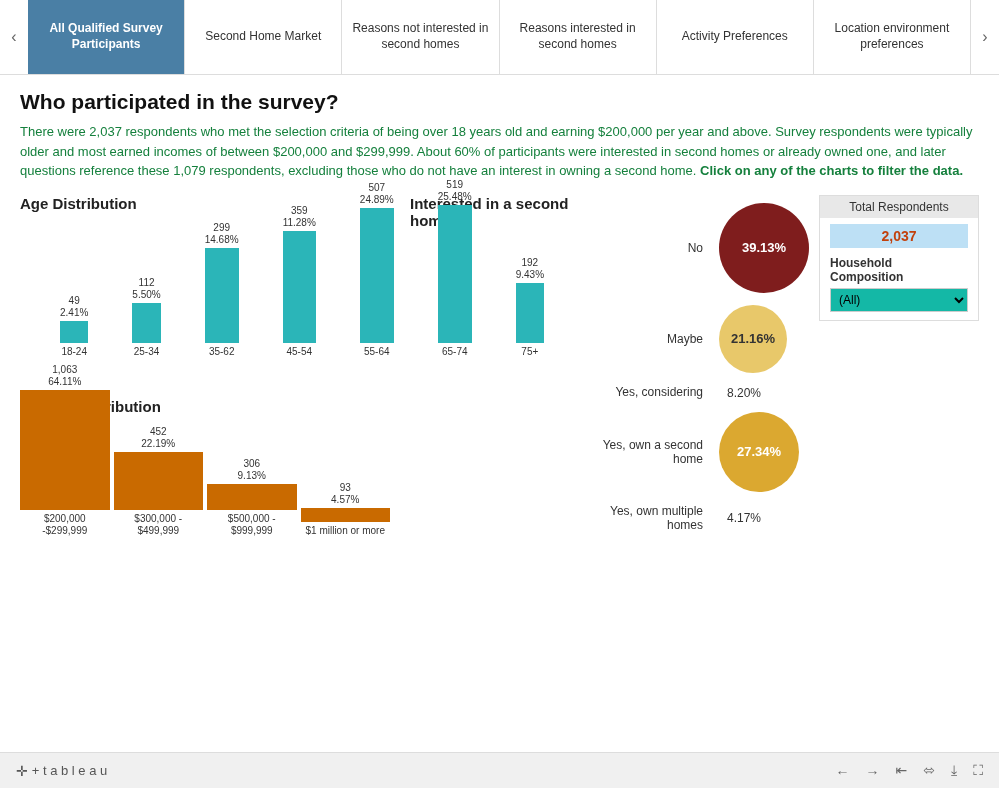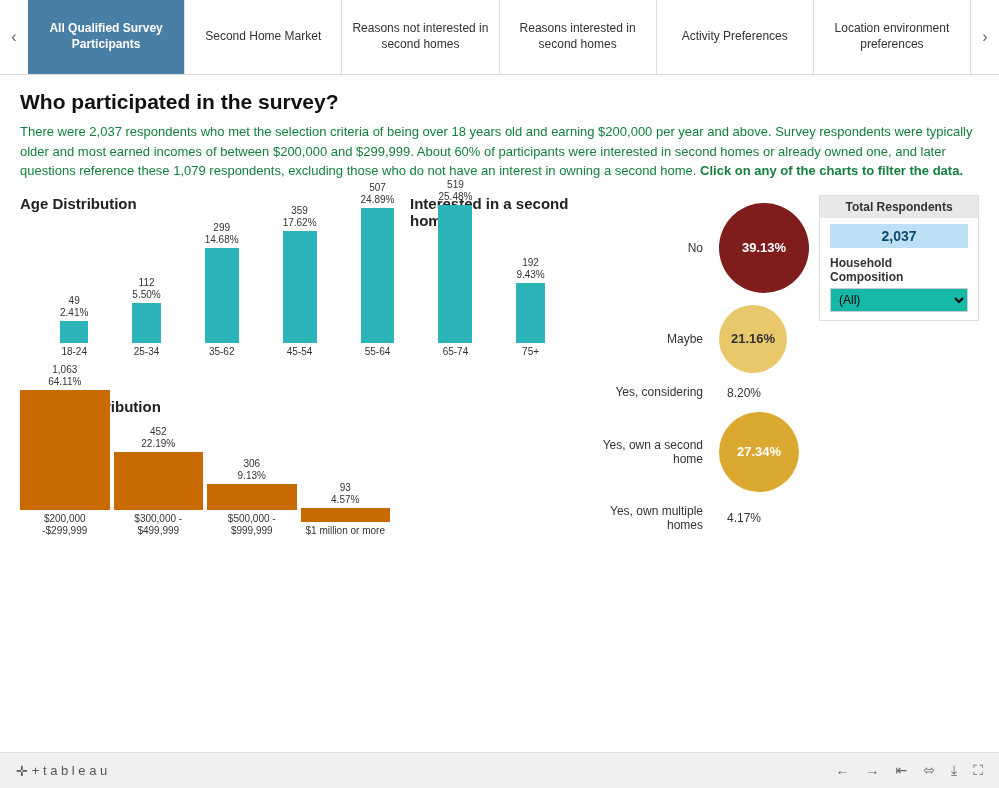--- a/index.html
+++ b/index.html
@@ -48,22 +48,22 @@
     .bar-orange { background: #c96a00; }
 
     
     .bubble-section { display: flex; flex-direction: column; gap: 12px; margin-top: 8px; }
     .bubble-row { display: flex; align-items: center; gap: 16px; }
     .bubble-label { width: 120px; font-size: 12px; color: #333; text-align: right; flex-shrink: 0; }
     .bubble { border-radius: 50%; display: flex; align-items: center; justify-content: center; color: #fff; font-size: 13px; font-weight: bold; flex-shrink: 0; }
 
     
     .total-box { background: #fff; border: 1px solid #ddd; padding: 8px 10px; }
-    .total-title { font-size: 12px; font-weight: bold; color: #333; text-align: center; background: #e8e8e8; padding: 4px 6px; margin: -8px -10px 6px -10px; }
-    .total-value { background: #bde0f5; text-align: center; font-size: 14px; font-weight: bold; color: #0c4a6e; padding: 4px 6px; margin-bottom: 8px; }
+    .total-title { font-size: 12px; font-weight: normal; color: #333; text-align: center; background: #e8e8e8; padding: 4px 6px; margin: -8px -10px 6px -10px; }
+    .total-value { background: #bde0f5; text-align: center; font-size: 14px; font-weight: bold; color: #c2410c; padding: 4px 6px; margin-bottom: 8px; }
     .filter-label { font-size: 12px; font-weight: bold; color: #333; margin-bottom: 4px; }
     .filter-select { width: 100%; border: 1px solid #ccc; padding: 3px 4px; font-size: 12px; background: #14b8a6; cursor: pointer; }
 
     
     .bottom-bar { height: 36px; background: #f0f0f0; border-top: 1px solid #ddd; display: flex; align-items: center; justify-content: space-between; padding: 0 16px; }
     .tableau-logo { font-size: 13px; color: #555; display: flex; align-items: center; gap: 4px; }
     .bottom-icons { display: flex; gap: 16px; color: #666; font-size: 16px; }
     .bottom-icons span { cursor: pointer; }
 
     
@@ -112,21 +112,21 @@
             <div class="bar-label-bottom">25-34</div>
           </div>
 
           <div class="bar-group">
             <div class="bar-label-top"><span>299</span><br><span>14.68%</span></div>
             <div class="bar bar-teal" style="height:95px;"></div>
             <div class="bar-label-bottom">35-62</div>
           </div>
 
           <div class="bar-group">
-            <div class="bar-label-top"><span>359</span><br><span>17.62%</span></div>
+            <div class="bar-label-top"><span>359</span><br><span>11.28%</span></div>
             <div class="bar bar-teal" style="height:112px;"></div>
             <div class="bar-label-bottom">45-54</div>
           </div>
 
           <div class="bar-group">
             <div class="bar-label-top"><span>507</span><br><span>24.89%</span></div>
             <div class="bar bar-teal" style="height:135px;"></div>
             <div class="bar-label-bottom">55-64</div>
           </div>
 

